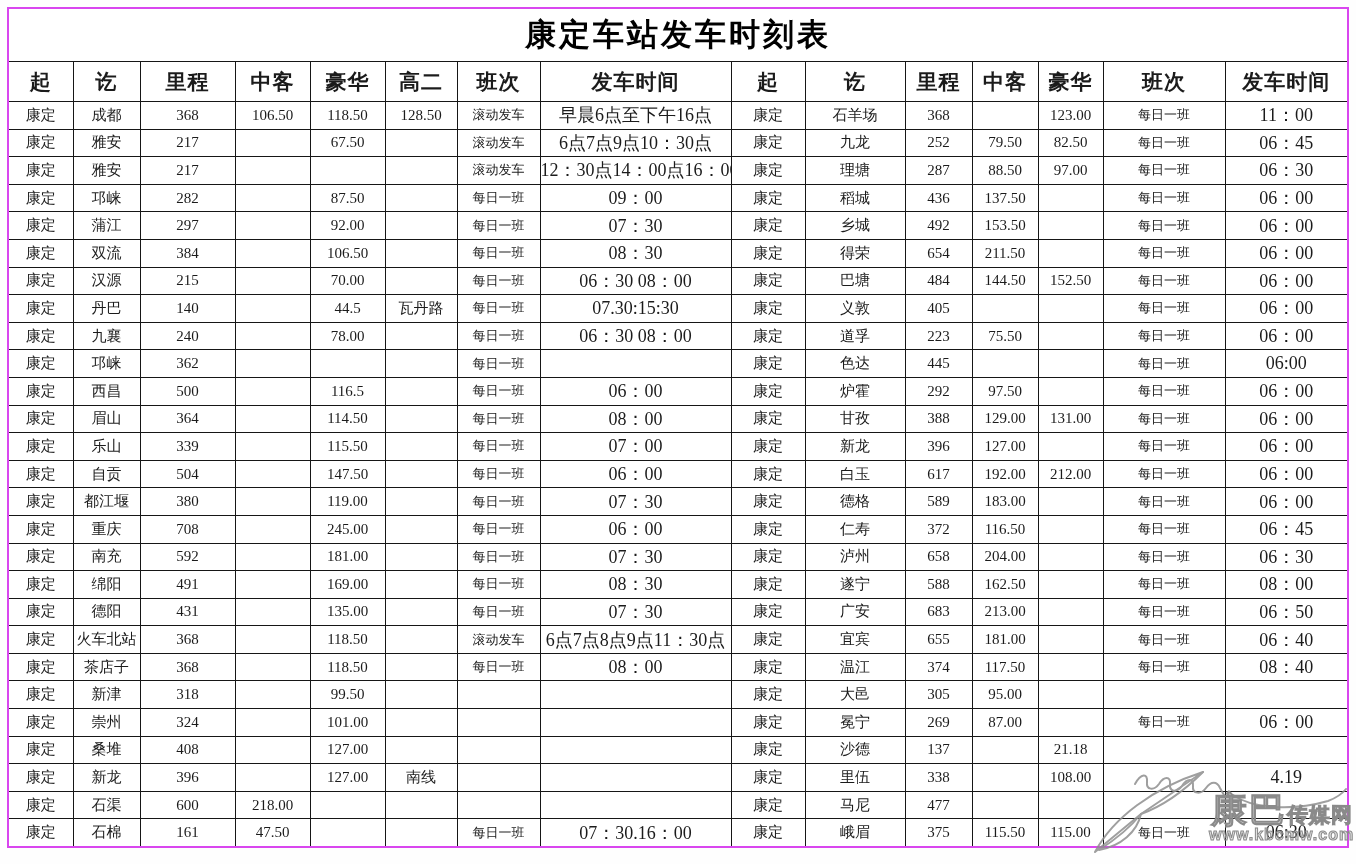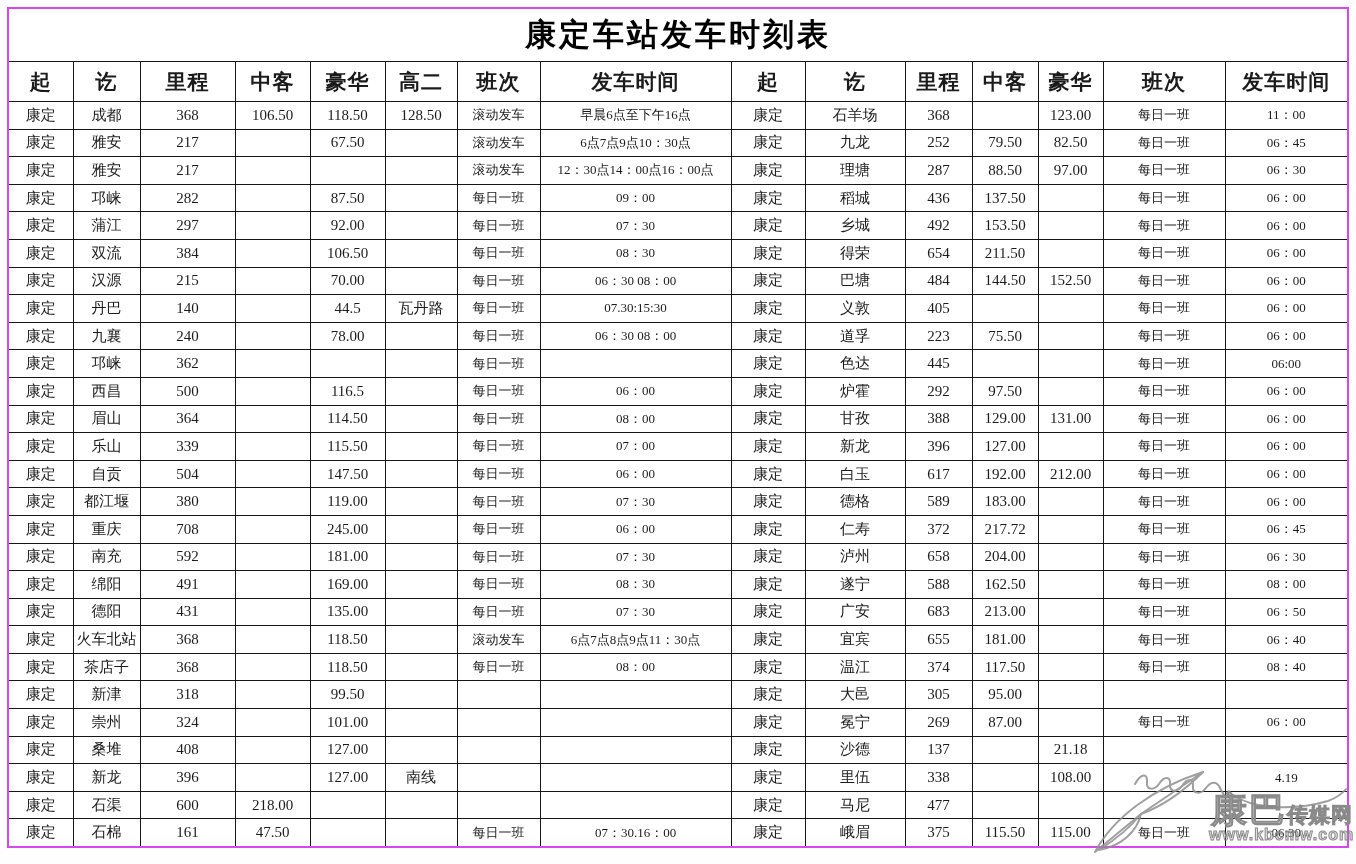--- a/index.html
+++ b/index.html
@@ -38,21 +38,21 @@
   tr.header-row th{
     height:39px;
     font-size:21px;
     font-weight:bold;
     letter-spacing:1px;
   }
   .timetable tbody td{
     height:26.6px;
     font-size:15px;
   }
-  .timetable tbody td.c-departure{font-size:13px;letter-spacing:0;}
+  .timetable tbody td.c-departure{font-size:18px;letter-spacing:0;}
   .timetable tbody td.c-frequency{font-size:13px;}
   
   .watermark{
     position:absolute;
     left:1083px;top:760px;
     width:268px;height:100px;
     pointer-events:none;
   }
   .wm-svg{position:absolute;left:0;top:0;}
   .wm-outline{
@@ -374,21 +374,21 @@
           <td class="c-destination">重庆</td>
           <td class="c-distance">708</td>
           <td class="c-mid-bus"></td>
           <td class="c-luxury">245.00</td>
           <td class="c-gao-er"></td>
           <td class="c-frequency">每日一班</td>
           <td class="c-departure">06：00</td>
           <td class="c-origin">康定</td>
           <td class="c-destination">仁寿</td>
           <td class="c-distance">372</td>
-          <td class="c-mid-bus">217.72</td>
+          <td class="c-mid-bus">116.50</td>
           <td class="c-luxury"></td>
           <td class="c-frequency">每日一班</td>
           <td class="c-departure">06：45</td>
         </tr>
         <tr>
           <td class="c-origin">康定</td>
           <td class="c-destination">南充</td>
           <td class="c-distance">592</td>
           <td class="c-mid-bus"></td>
           <td class="c-luxury">181.00</td>

